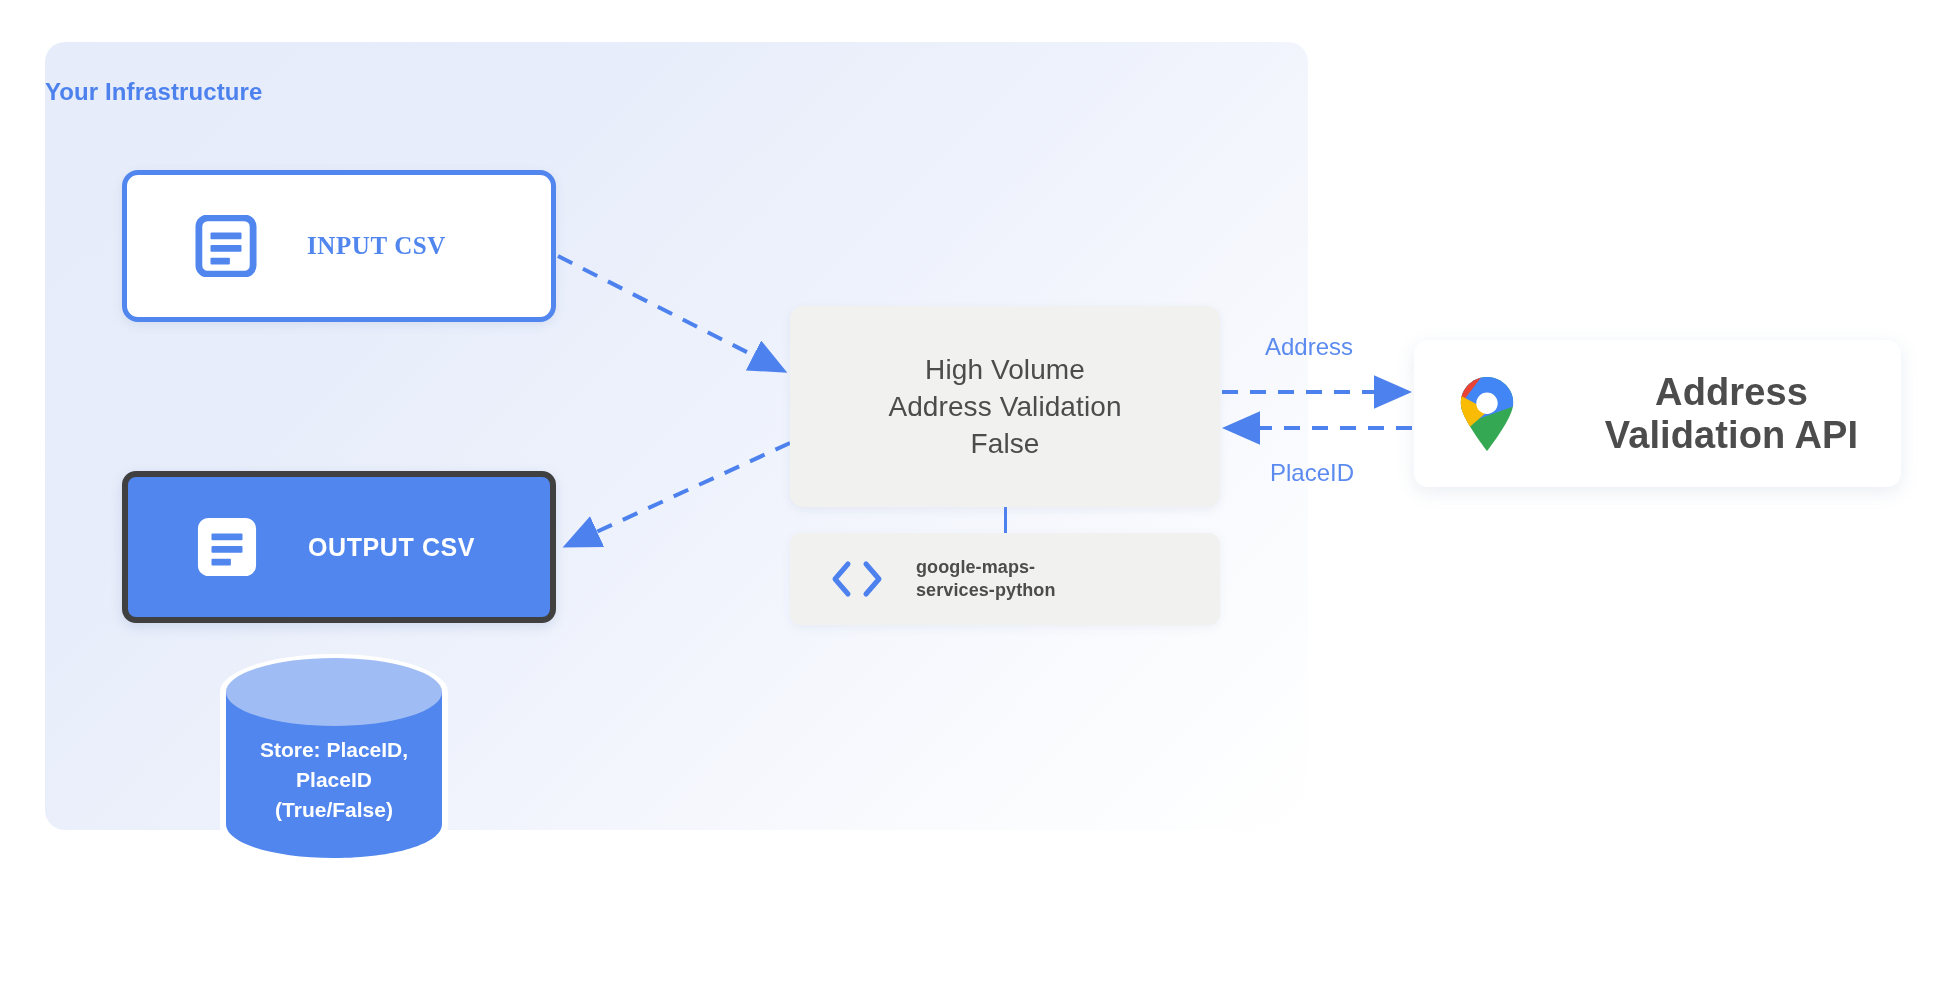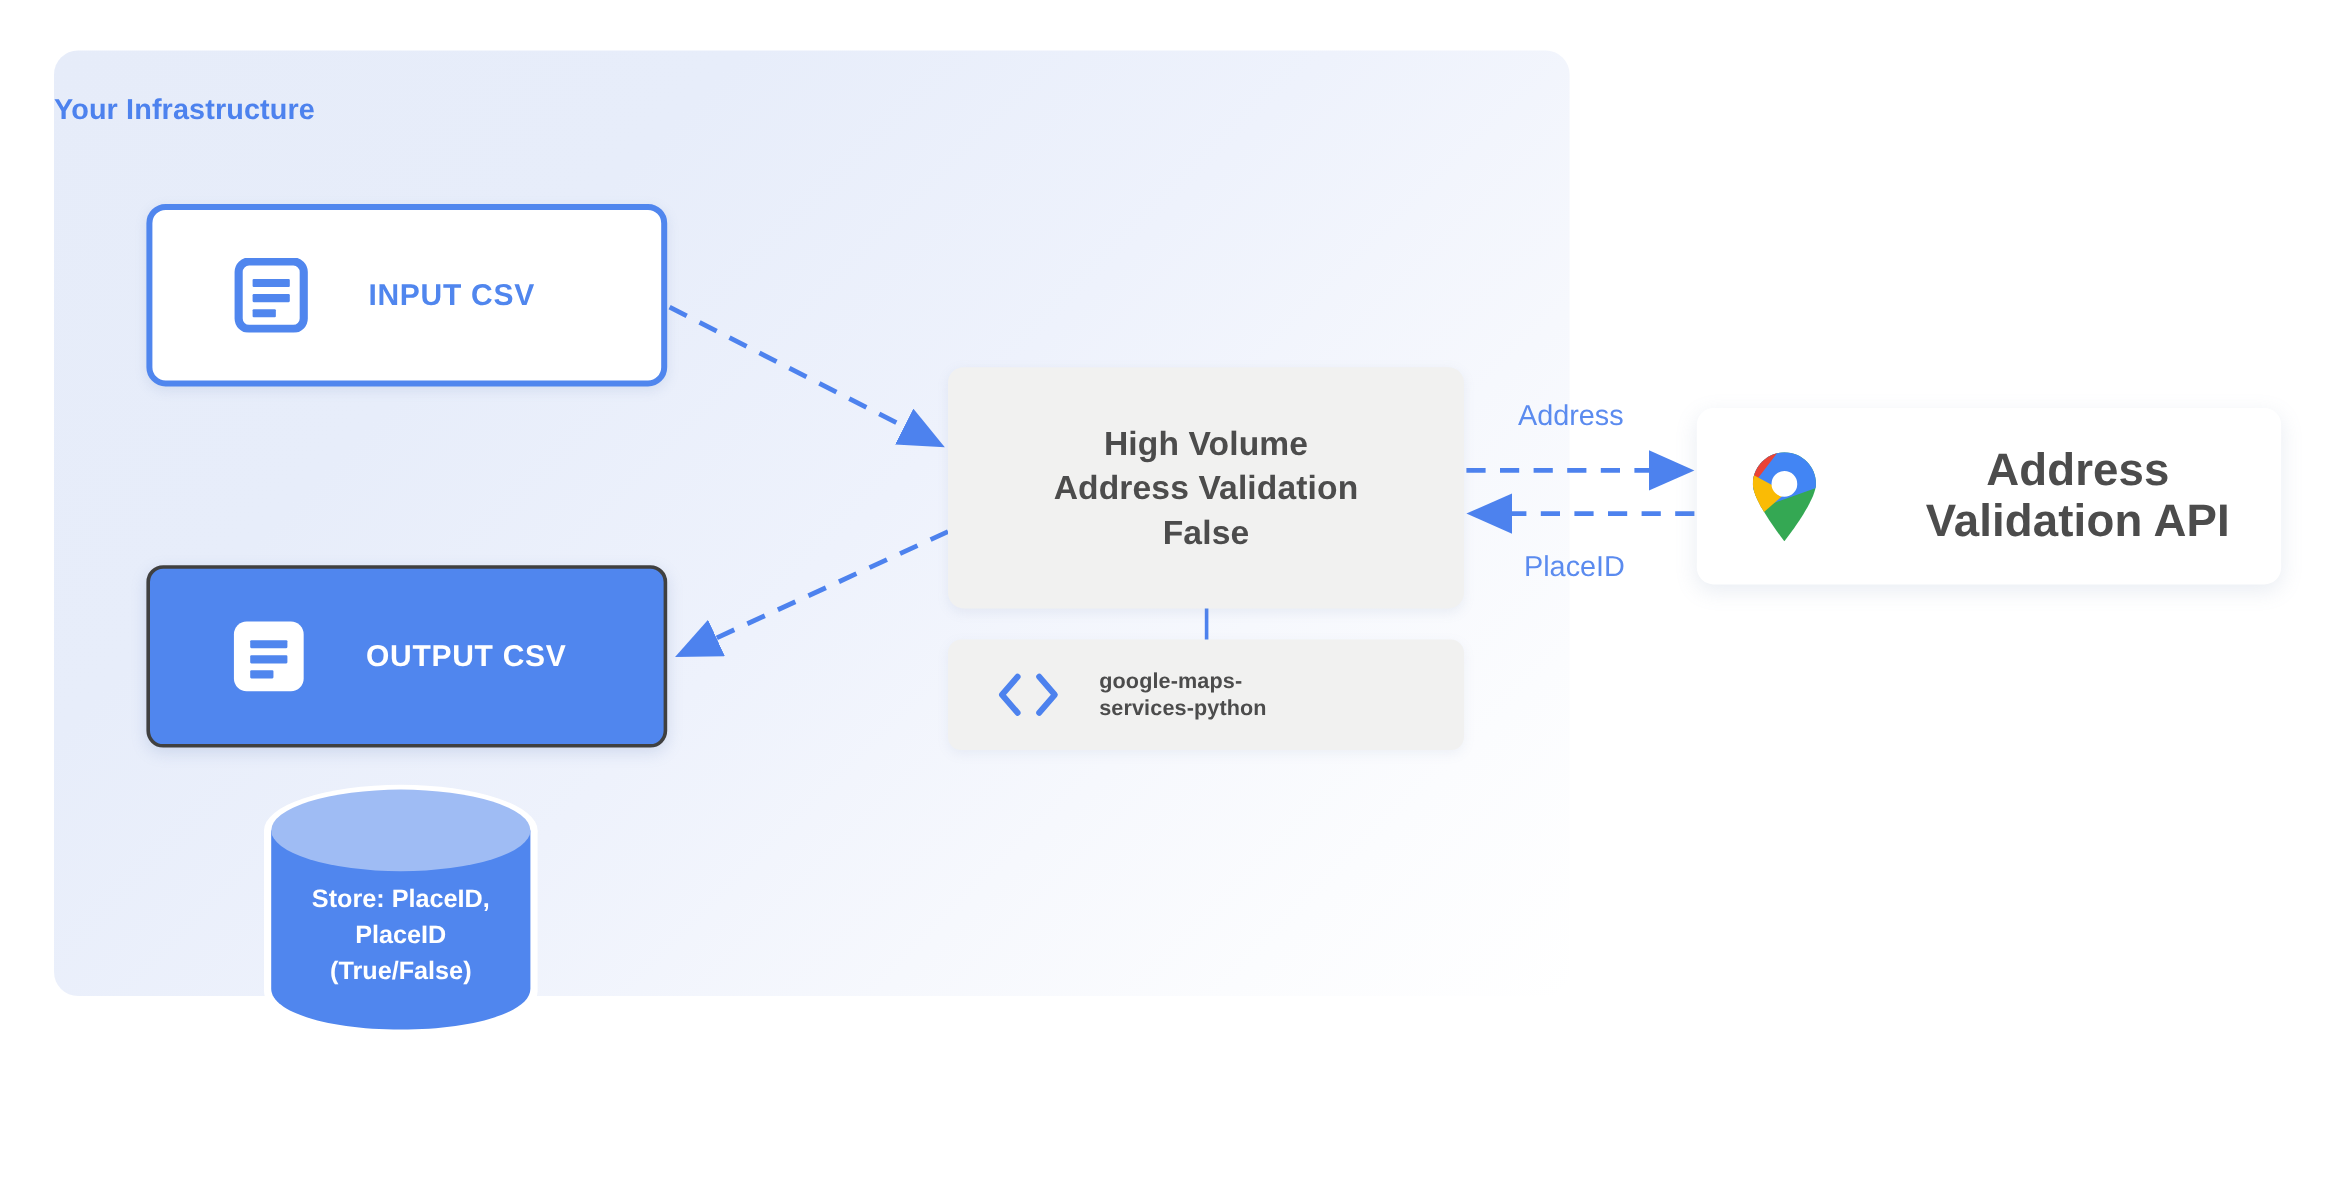--- a/index.html
+++ b/index.html
@@ -59,38 +59,39 @@
     left: 122px;
     top: 170px;
     width: 434px;
     height: 152px;
     background: #ffffff;
     border: 5px solid #5086ee;
     border-radius: 16px;
     display: flex;
     align-items: center;
     box-shadow: 0 3px 10px rgba(120, 140, 190, 0.16);
+    font-family: Liberation Serif, serif;
   }
   #input-csv .doc-icon { margin-left: 68px; }
   #input-csv .card-label {
     margin-left: 50px;
     font-size: 25px;
     font-weight: 700;
     letter-spacing: 0.6px;
     color: #5086ee;
   }
 
   
   #output-csv {
     left: 122px;
     top: 471px;
     width: 434px;
     height: 152px;
     background: #5086ee;
-    border: 3px solid #404040;
+    border: 6px solid #404040;
     border-radius: 14px;
     display: flex;
     align-items: center;
     box-shadow: 0 4px 12px rgba(110, 135, 190, 0.22);
   }
   #output-csv .doc-icon { margin-left: 68px; }
   #output-csv .card-label {
     margin-left: 50px;
     font-size: 25px;
     font-weight: 700;
@@ -110,21 +111,21 @@
     background: #f1f1f0;
     border-radius: 13px;
     display: flex;
     align-items: center;
     justify-content: center;
     box-shadow: 0 3px 10px rgba(130, 145, 185, 0.12);
   }
   #script-box .script-text {
     text-align: center;
     font-size: 28px;
-    font-weight: 700;
+    font-weight: 400;
     line-height: 1.33;
     color: #4c4c4c;
     letter-spacing: 0.1px;
   }
 
   
   #library-box {
     left: 790px;
     top: 533px;
     width: 430px;

